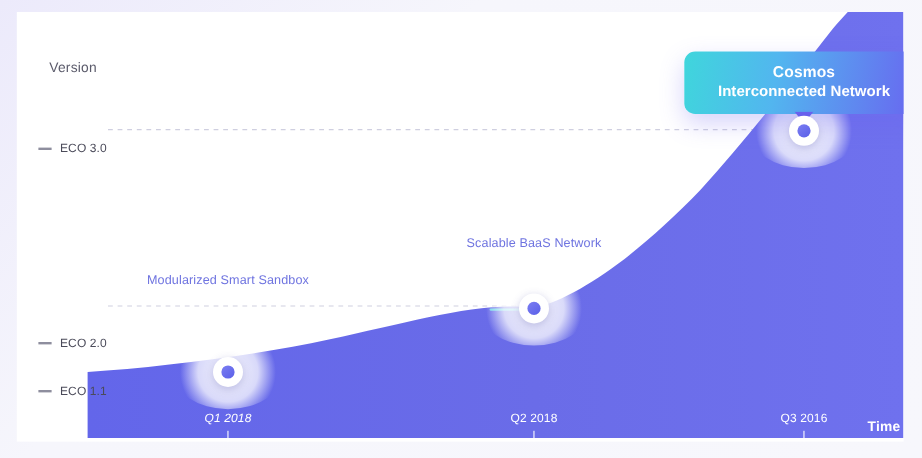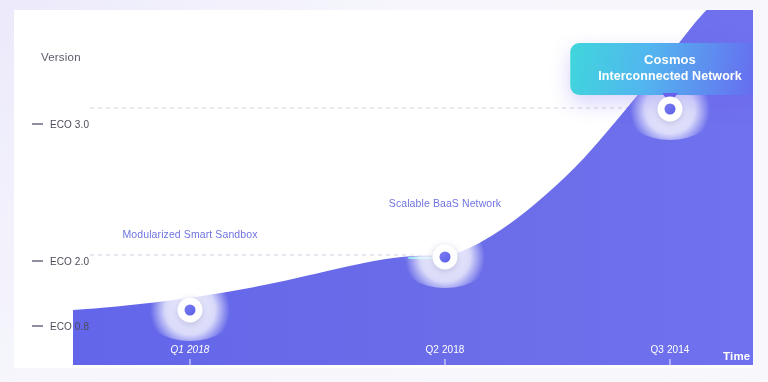--- a/index.html
+++ b/index.html
@@ -198,39 +198,39 @@
 
       <line x1="59" y1="355" x2="739" y2="355" stroke="#6a6ce8" stroke-width="0"></line>
     </svg>
 
     <div class="axis-title" id="version-title">Version</div>
 
     <div class="ytick" style="top:91px;">
       <span class="dash"></span>
       <span class="ylabel">ECO 3.0</span>
     </div>
-    <div class="ytick" style="top:228px;">
+    <div class="ytick" style="top:253px;">
       <span class="dash"></span>
       <span class="ylabel">ECO 2.0</span>
     </div>
     <div class="ytick" style="top:293px;">
       <span class="dash"></span>
-      <span class="ylabel">ECO 0.8</span>
+      <span class="ylabel">ECO 1.1</span>
     </div>
 
     <div class="xtick" style="left:176px; top:334px;font-style:italic;">
       <span>Q1 2018</span>
       <div class="xmark"></div>
     </div>
     <div class="xtick" style="left:431px; top:334px;">
       <span>Q2 2018</span>
       <div class="xmark"></div>
     </div>
     <div class="xtick" style="left:656px; top:334px;">
-      <span>Q3 2014</span>
+      <span>Q3 2016</span>
       <div class="xmark"></div>
     </div>
 
     <div class="axis-title" id="time-title">Time</div>
 
     <div class="glow" style="left:176px; top:300px; width:92px; height:62px;"></div>
     <div class="caption" style="left:176px; top:218px;">Modularized Smart Sandbox</div>
     <div class="marker" style="left:176px; top:300px;">
       <div class="core"></div>
     </div>

